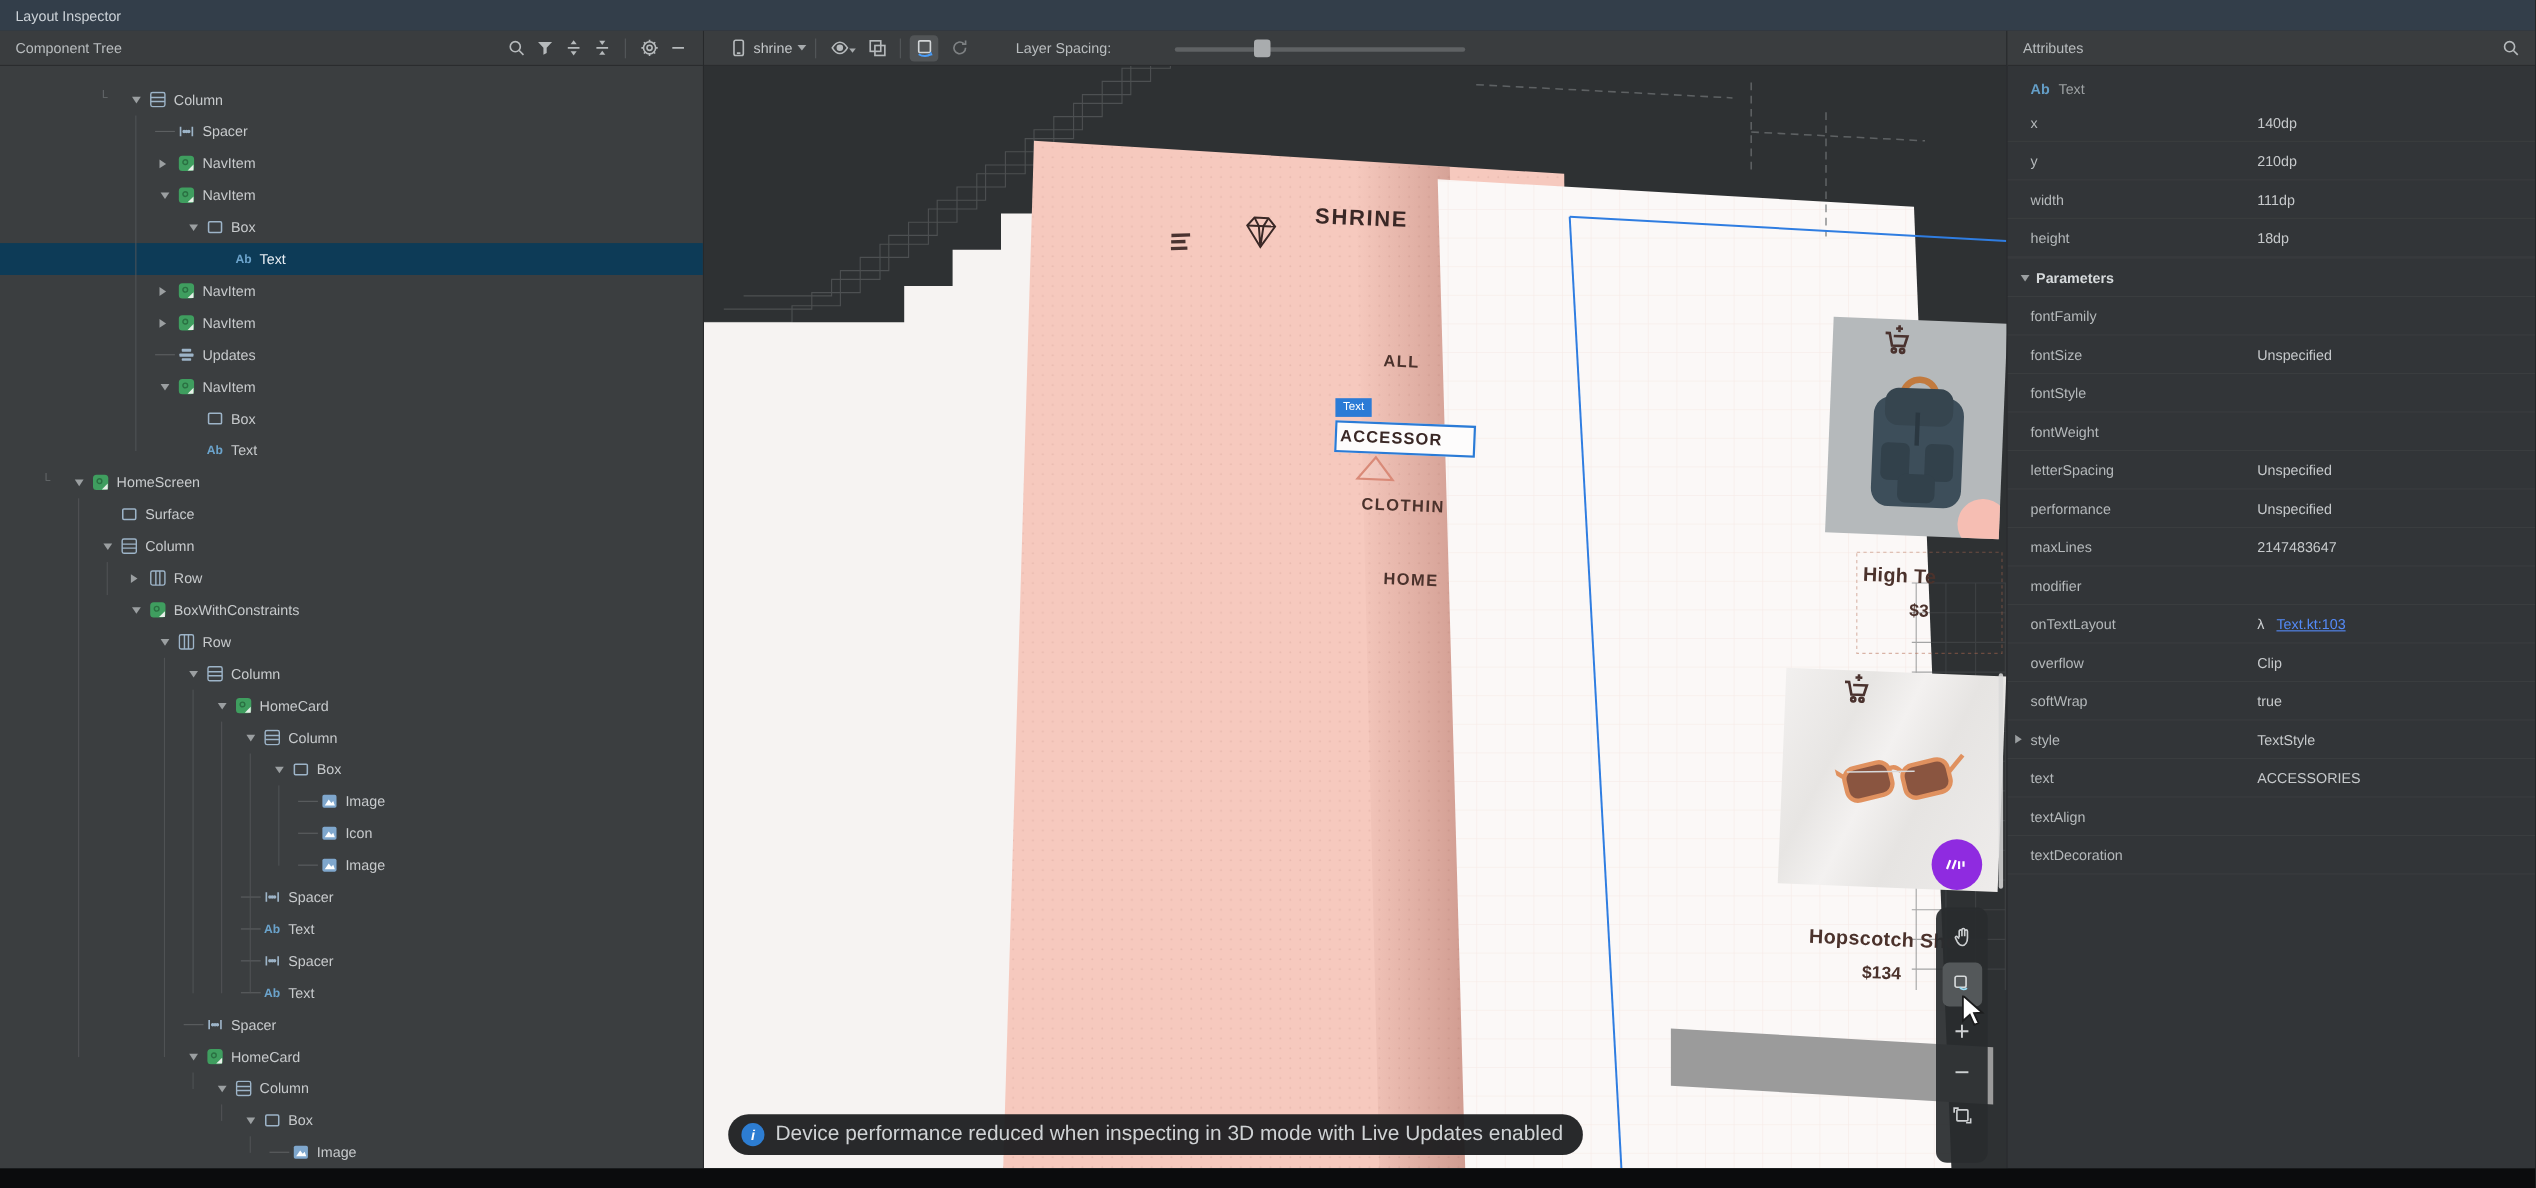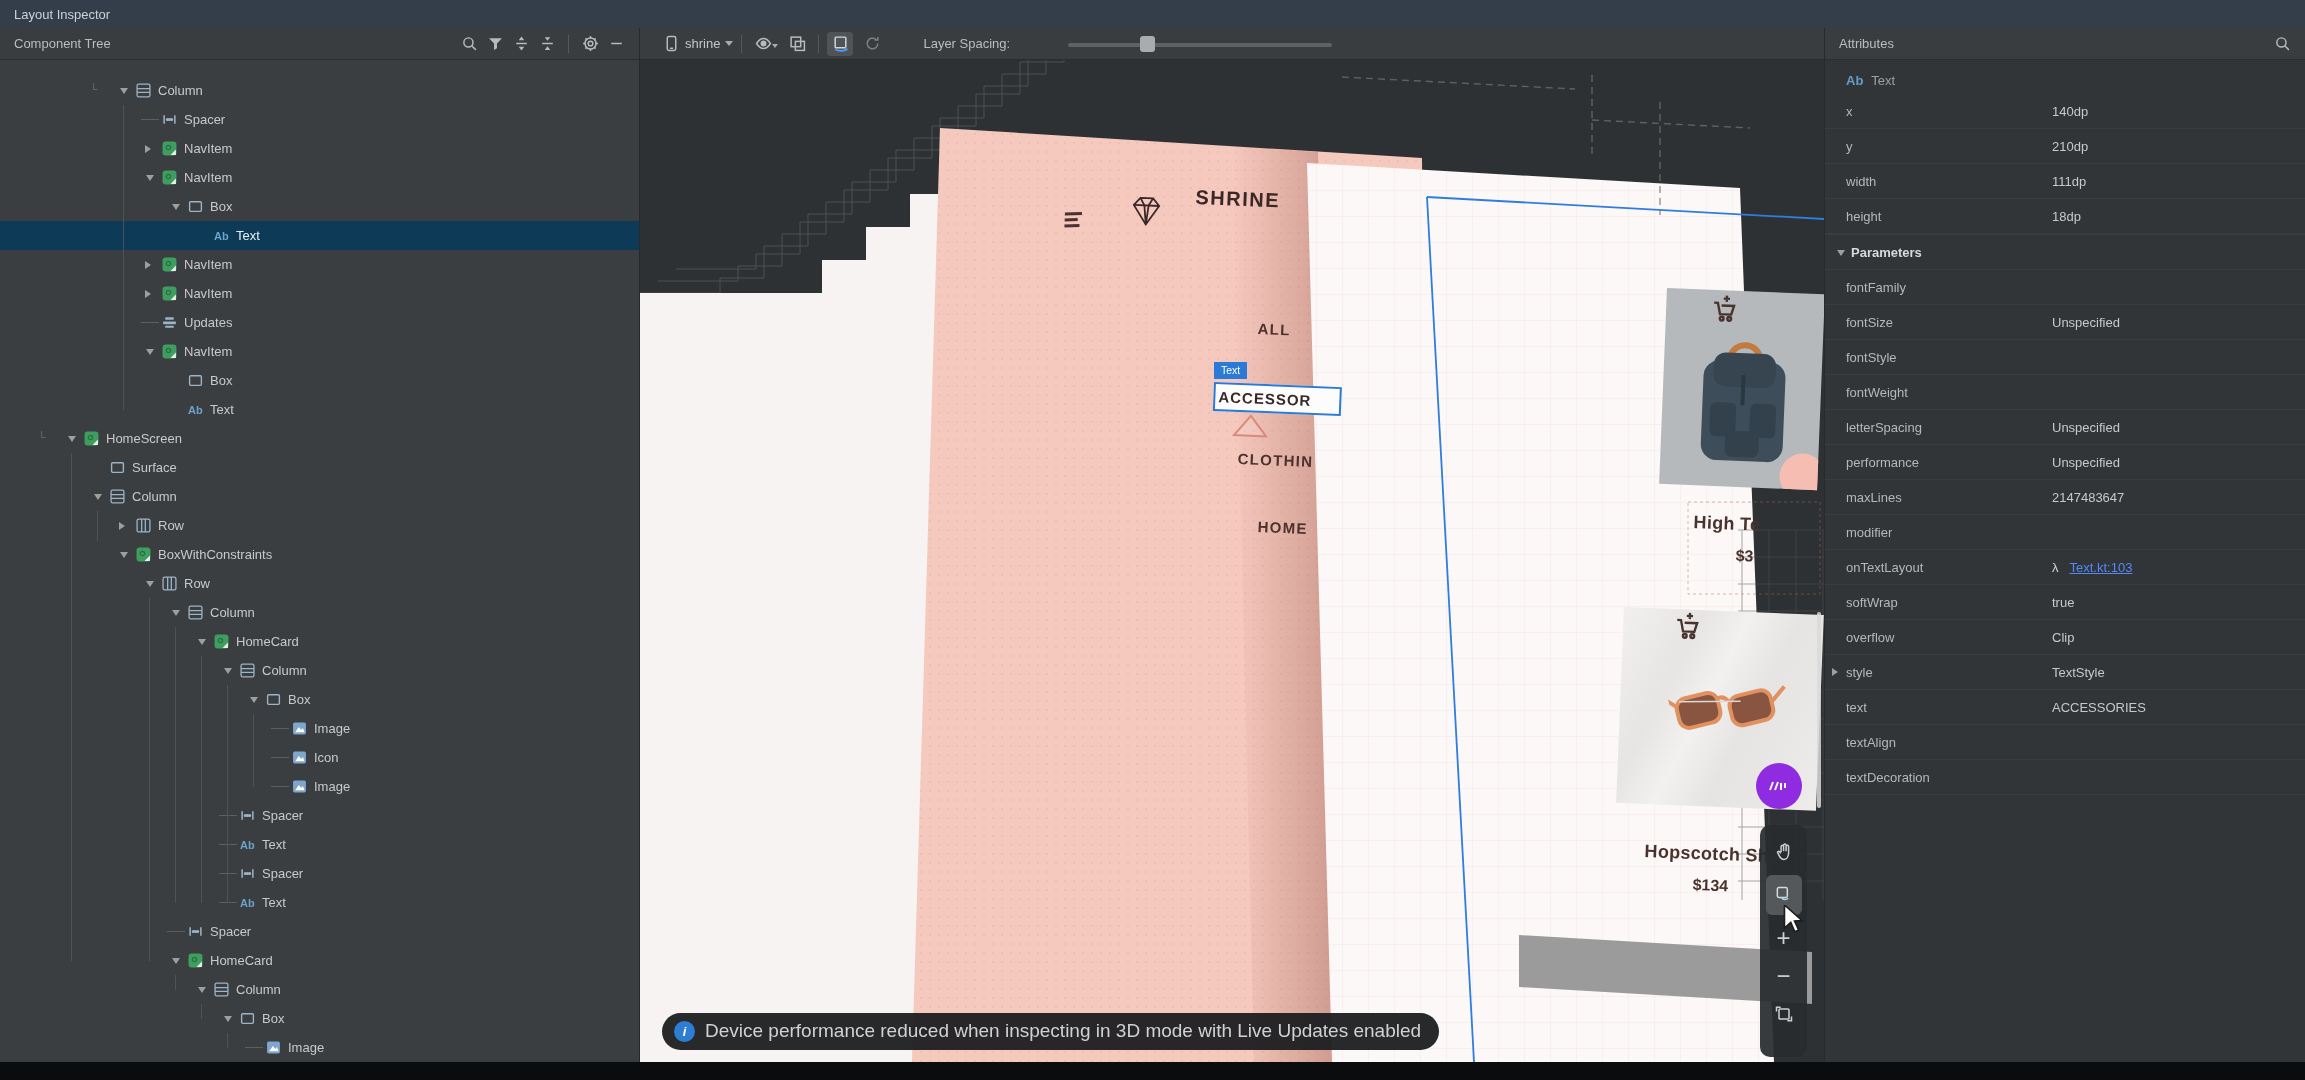--- a/index.html
+++ b/index.html
@@ -774,26 +774,26 @@
               <span class="val"></span>
             </div>
             <div class="arow">
               <span class="lab">onTextLayout</span>
               <span class="val">
                 <span class="lambda">λ</span>
                 <span class="link">Text.kt:103</span>
               </span>
             </div>
             <div class="arow">
+              <span class="lab">overflow</span>
+              <span class="val">Clip</span>
+            </div>
+            <div class="arow">
               <span class="lab">softWrap</span>
               <span class="val">true</span>
-            </div>
-            <div class="arow">
-              <span class="lab">overflow</span>
-              <span class="val">Clip</span>
             </div>
             <div class="arow">
               <span class="exp"></span>
               <span class="lab">style</span>
               <span class="val">TextStyle</span>
             </div>
             <div class="arow">
               <span class="lab">text</span>
               <span class="val">ACCESSORIES</span>
             </div>

